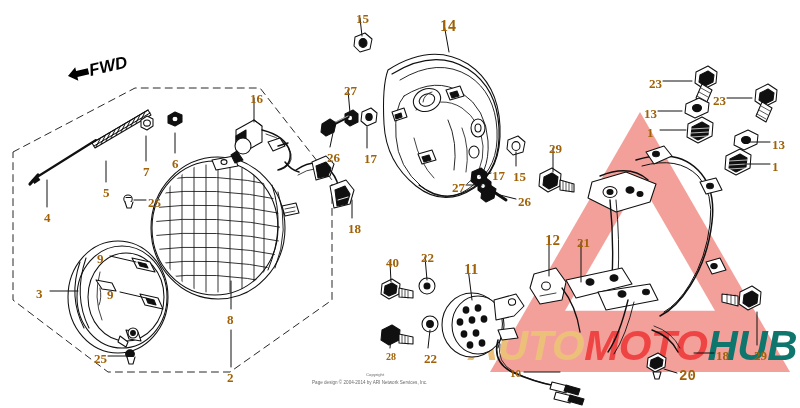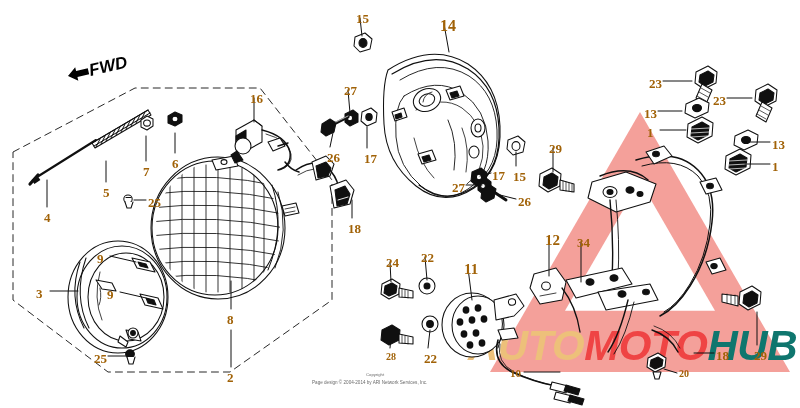--- a/index.html
+++ b/index.html
@@ -529,27 +529,27 @@
       <div class="callout" style="left: 644px; top: 107px; font-size: 13px;">13</div>
       <div class="callout" style="left: 772px; top: 138px; font-size: 13px;">13</div>
       <div class="callout" style="left: 440px; top: 18px; font-size: 16px;">14</div>
       <div class="callout" style="left: 356px; top: 12px; font-size: 13px;">15</div>
       <div class="callout" style="left: 513px; top: 170px; font-size: 13px;">15</div>
       <div class="callout" style="left: 250px; top: 92px; font-size: 13px;">16</div>
       <div class="callout" style="left: 364px; top: 152px; font-size: 13px;">17</div>
       <div class="callout" style="left: 492px; top: 169px; font-size: 13px;">17</div>
       <div class="callout" style="left: 348px; top: 222px; font-size: 13px;">18</div>
       <div class="callout" style="left: 716px; top: 349px; font-size: 13px;">18</div>
-      <div class="callout" style="left: 679px; top: 369px; font-size: 10px;">20</div>
-      <div class="callout" style="left: 577px; top: 236px; font-size: 13px;">34</div>
+      <div class="callout" style="left: 679px; top: 369px; font-size: 14px; font-family: Liberation Mono, monospace;">20</div>
+      <div class="callout" style="left: 577px; top: 236px; font-size: 13px;">21</div>
       <div class="callout" style="left: 421px; top: 251px; font-size: 13px;">22</div>
       <div class="callout" style="left: 424px; top: 352px; font-size: 13px;">22</div>
       <div class="callout" style="left: 649px; top: 77px; font-size: 13px;">23</div>
       <div class="callout" style="left: 713px; top: 94px; font-size: 13px;">23</div>
-      <div class="callout" style="left: 386px; top: 256px; font-size: 13px;">24</div>
+      <div class="callout" style="left: 386px; top: 256px; font-size: 13px;">40</div>
       <div class="callout" style="left: 148px; top: 196px; font-size: 13px;">25</div>
       <div class="callout" style="left: 94px; top: 352px; font-size: 13px;">25</div>
       <div class="callout" style="left: 327px; top: 151px; font-size: 13px;">26</div>
       <div class="callout" style="left: 518px; top: 195px; font-size: 13px;">26</div>
       <div class="callout" style="left: 344px; top: 84px; font-size: 13px;">27</div>
       <div class="callout" style="left: 452px; top: 181px; font-size: 13px;">27</div>
       <div class="callout" style="left: 386px; top: 352px; font-size: 10px;">28</div>
       <div class="callout" style="left: 549px; top: 142px; font-size: 13px;">29</div>
       <div class="callout" style="left: 754px; top: 349px; font-size: 13px;">29</div>
     </div>

